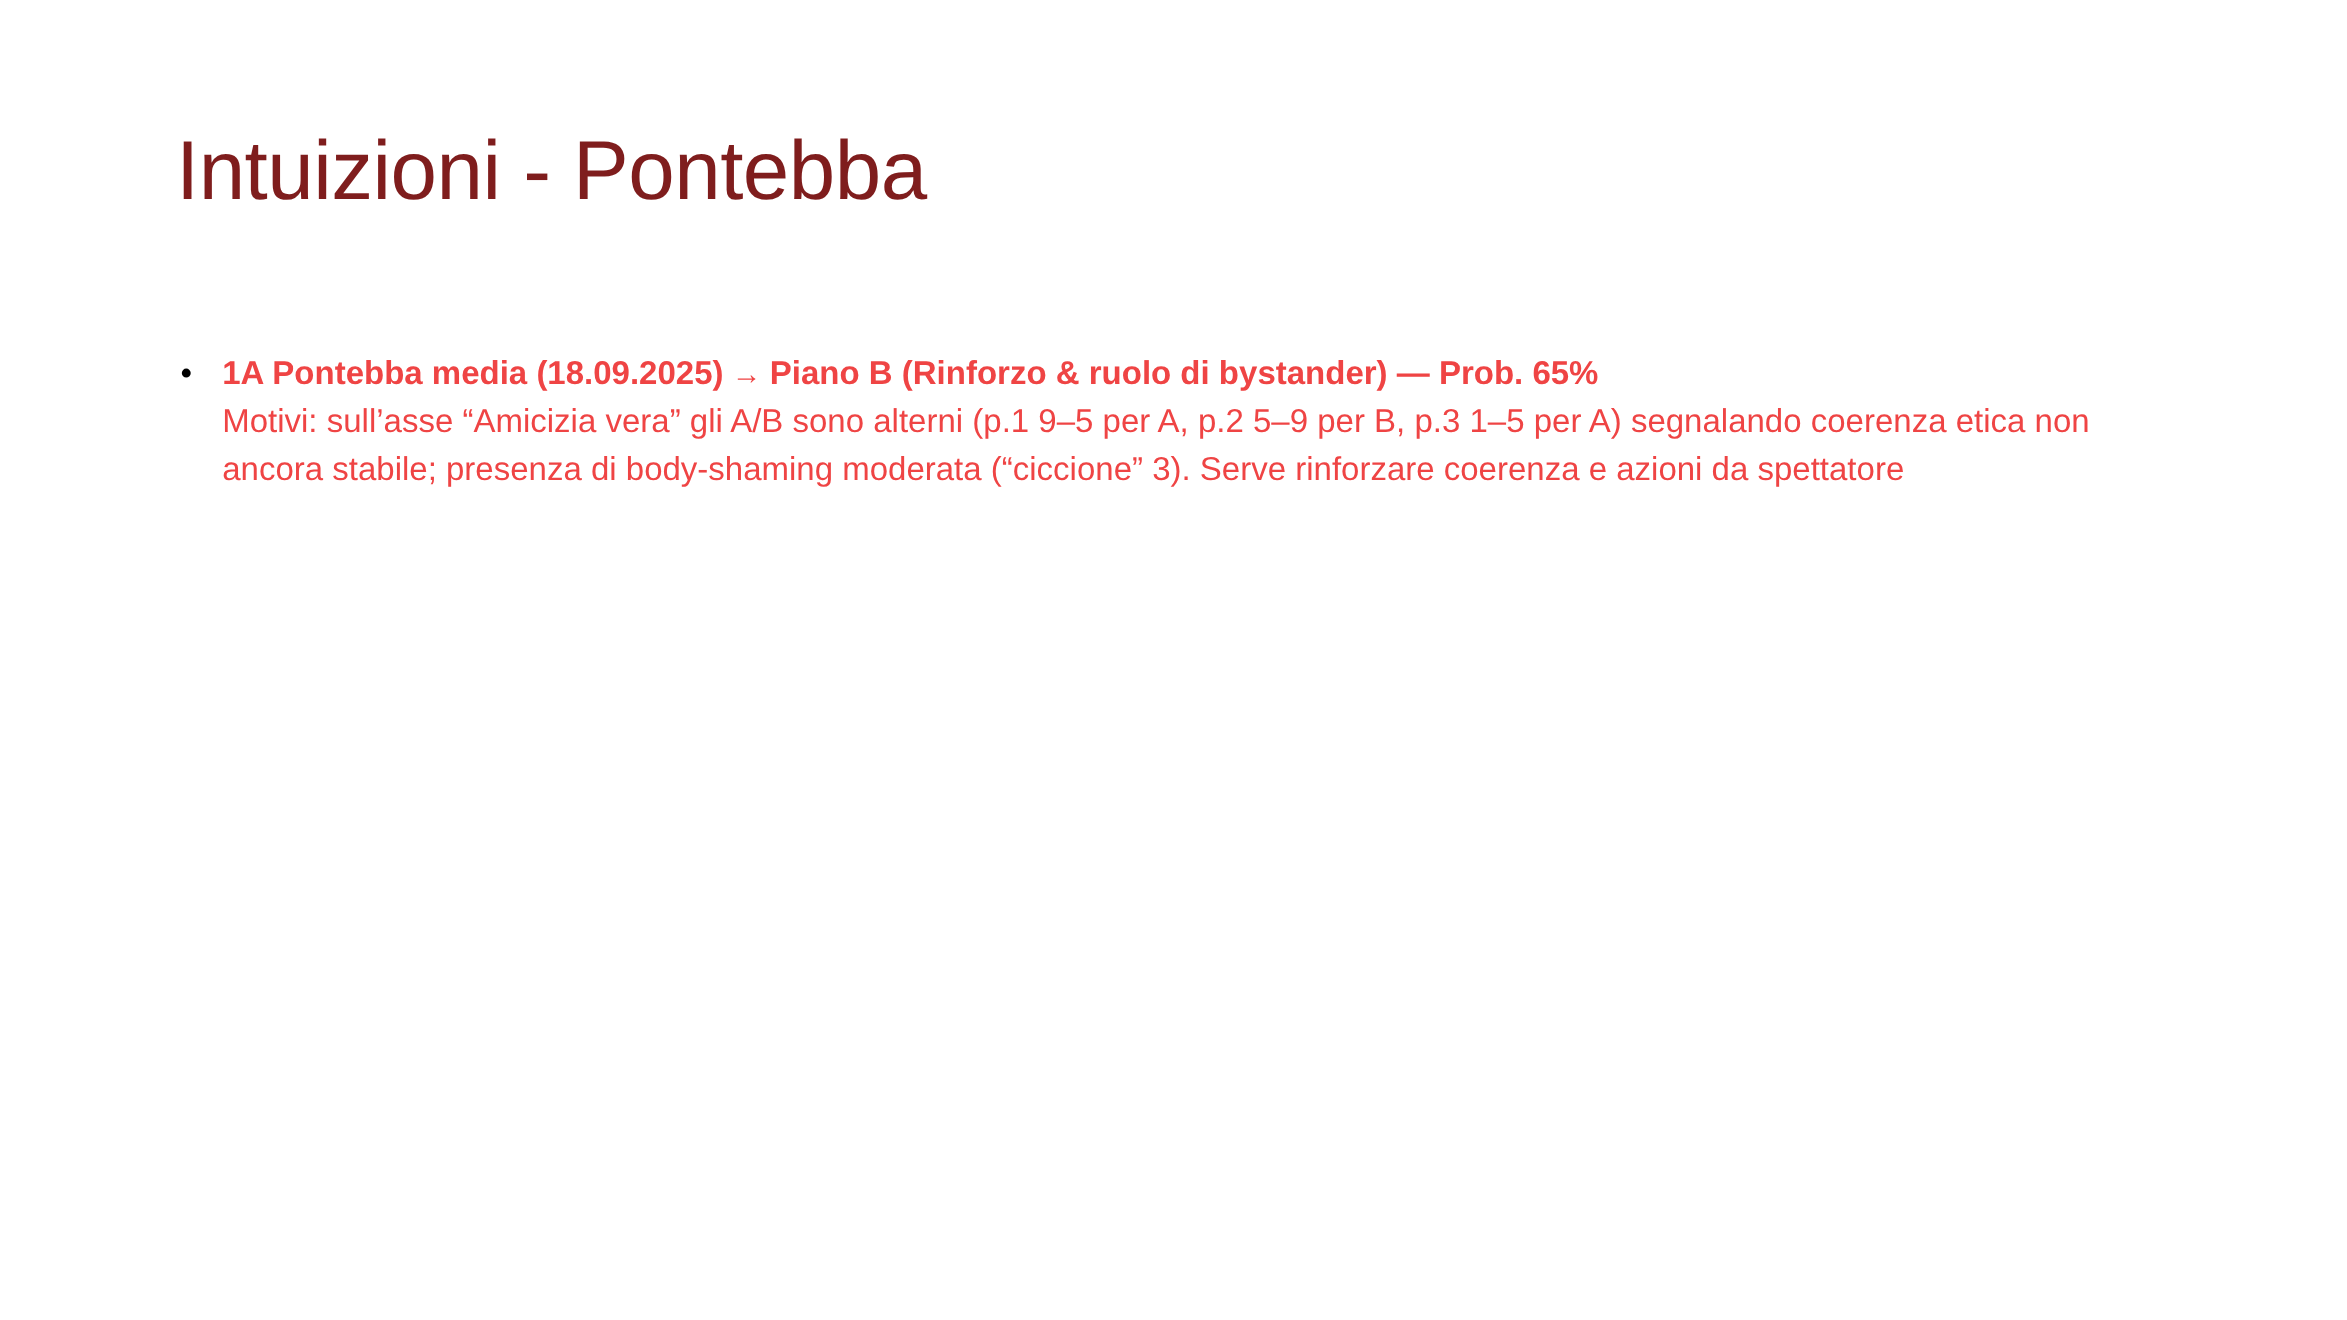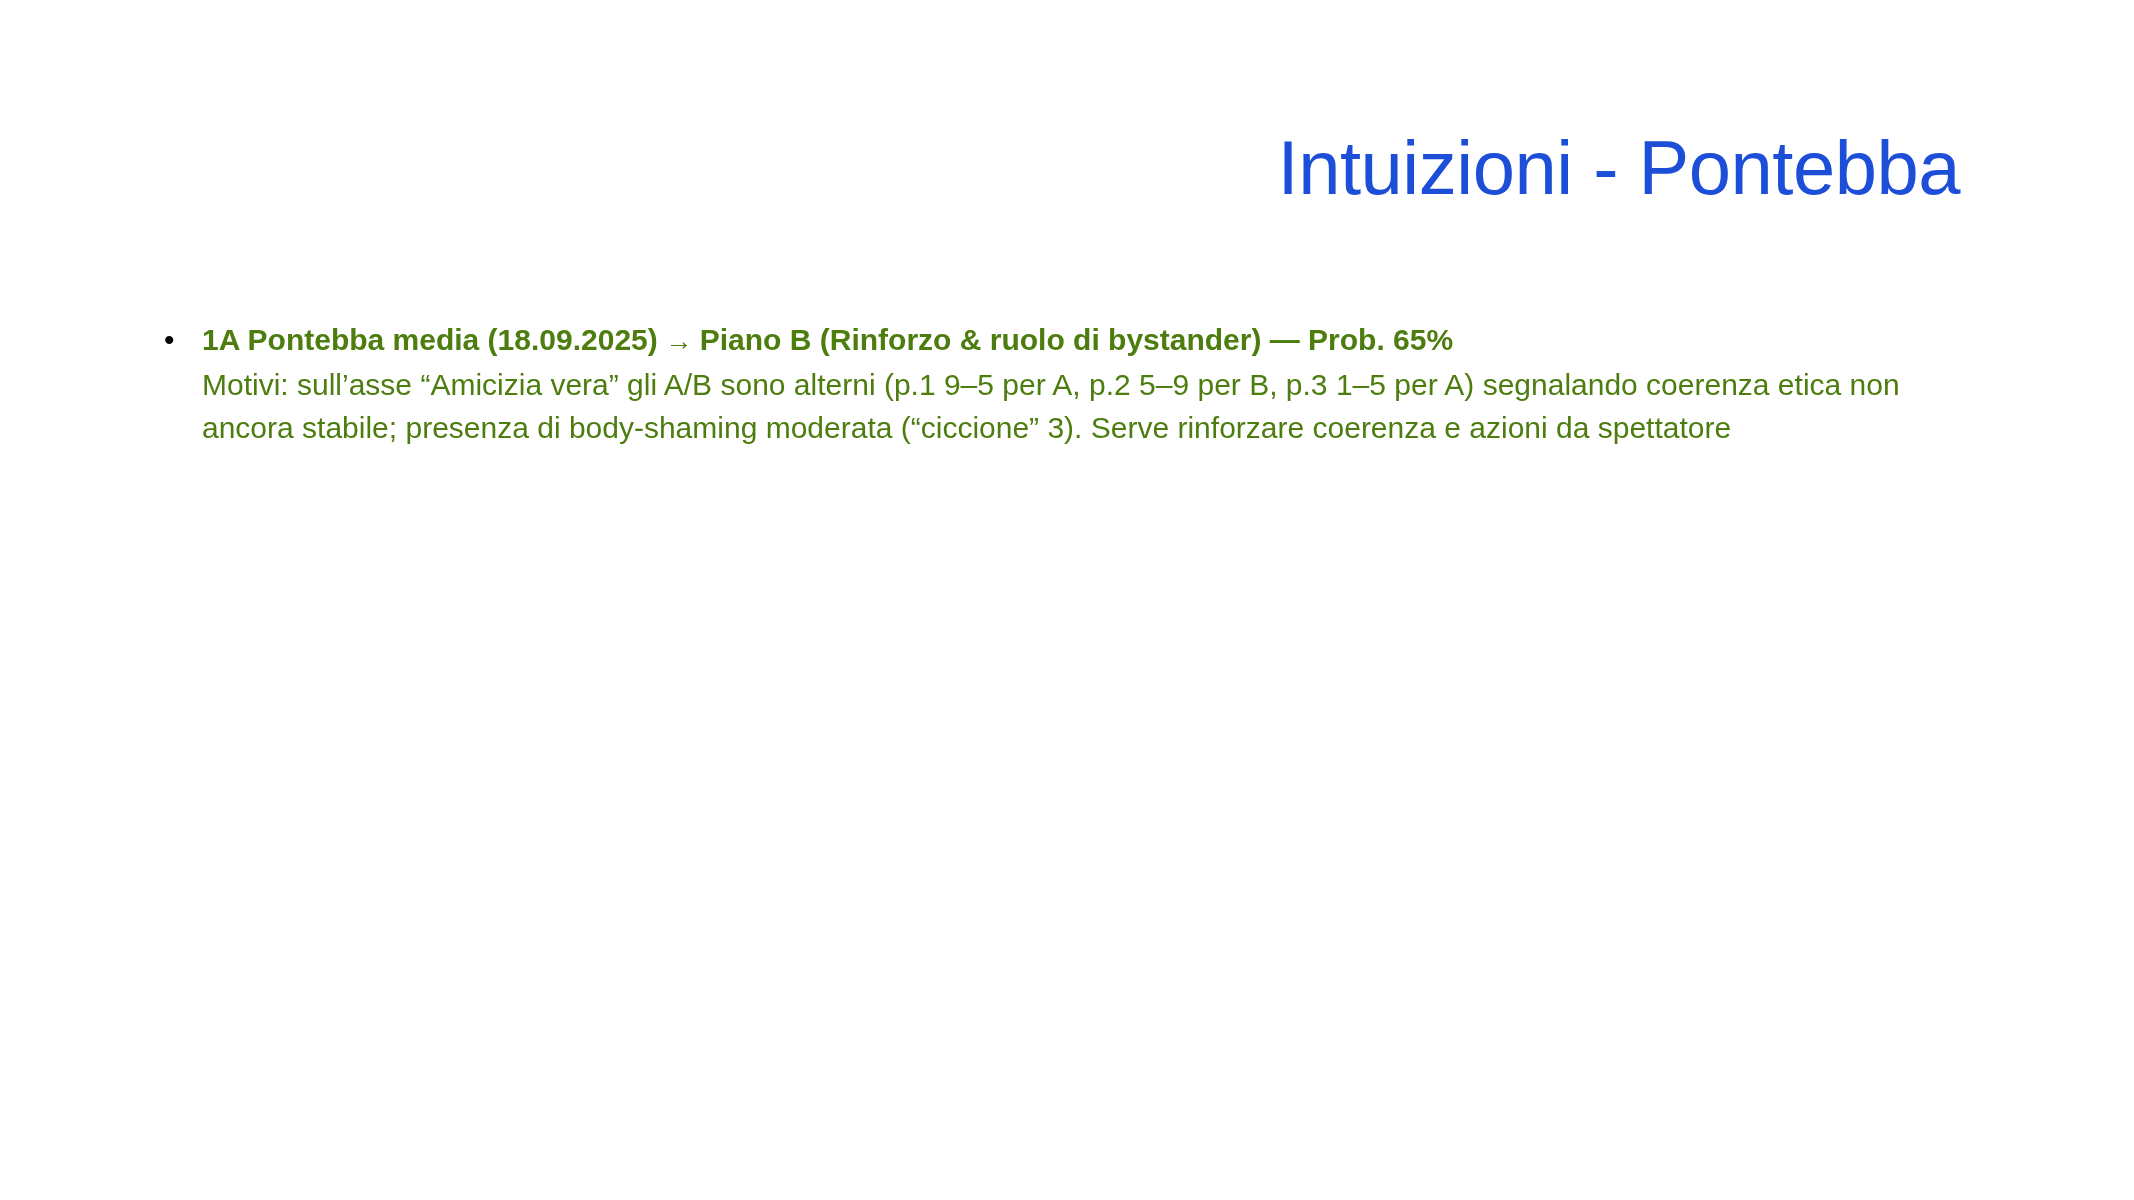--- a/index.html
+++ b/index.html
@@ -17,29 +17,28 @@
   .slide {
     position: relative;
     width: 2134px;
     height: 1200px;
     background: #ffffff;
     box-sizing: border-box;
   }
   .slide-title {
     position: absolute;
     left: 160px;
-    top: 124px;
+    top: 112px;
     width: 1800px;
     font-size: 76px;
     font-weight: 400;
     line-height: 1.15;
     letter-spacing: -0.5px;
-    color: #1d4ed8;
+    color: #7f1d1d;
     white-space: nowrap;
-    text-align: right;
   }
   .body-block {
     position: absolute;
     left: 160px;
     top: 318px;
     width: 1800px;
   }
   .bullet-row {
     display: flex;
     align-items: flex-start;
@@ -51,21 +50,21 @@
     line-height: 43px;
     color: #000000;
     text-align: left;
     padding-left: 4px;
     box-sizing: border-box;
   }
   .bullet-content {
     flex: 1 1 auto;
     font-size: 30px;
     line-height: 43px;
-    color: #4d7c0f;
+    color: #ef4444;
   }
   .bullet-lead {
     font-weight: 700;
   }
   .bullet-lead .arrow {
     font-weight: 400;
     font-size: 27px;
   }
   .bullet-detail {
     font-weight: 400;

